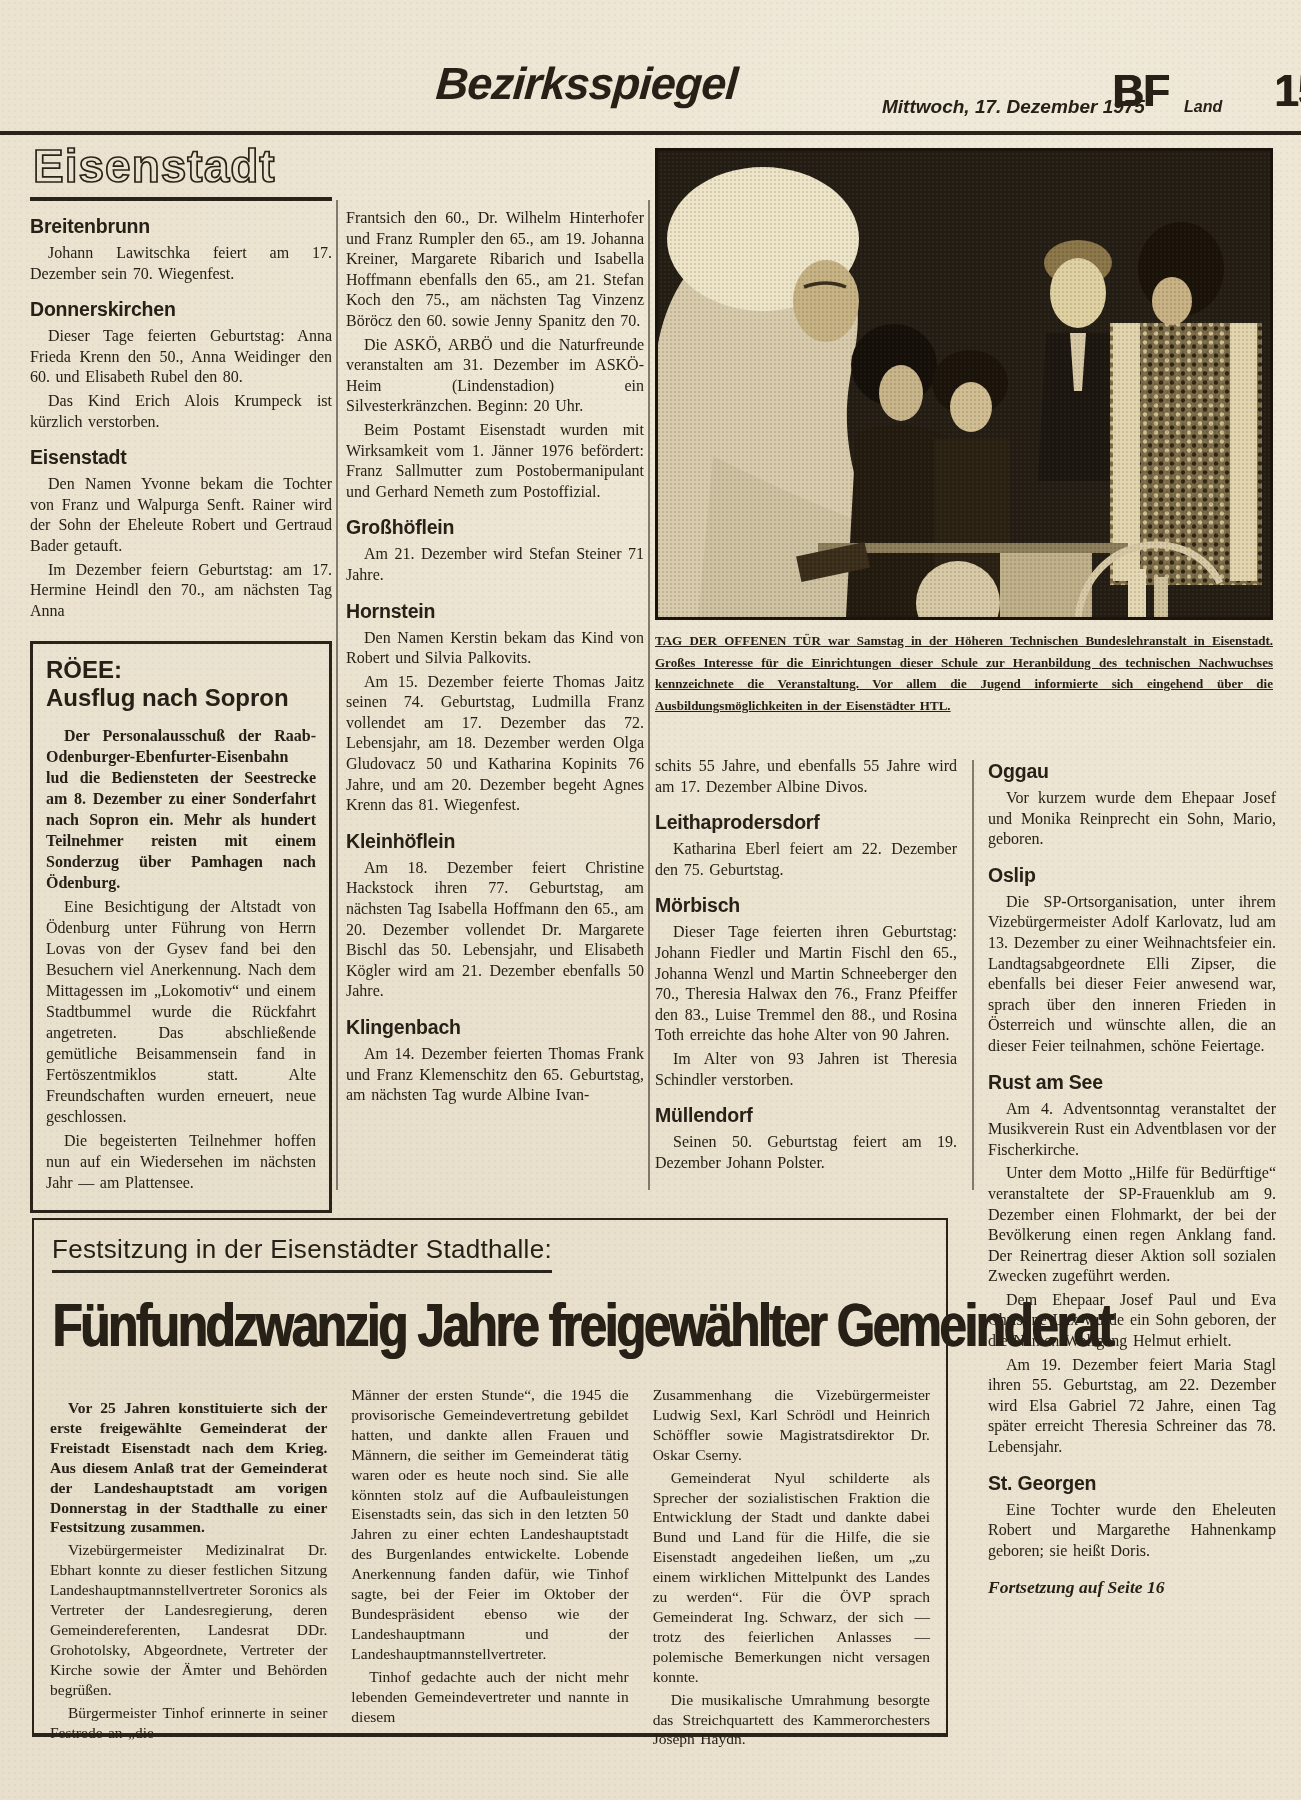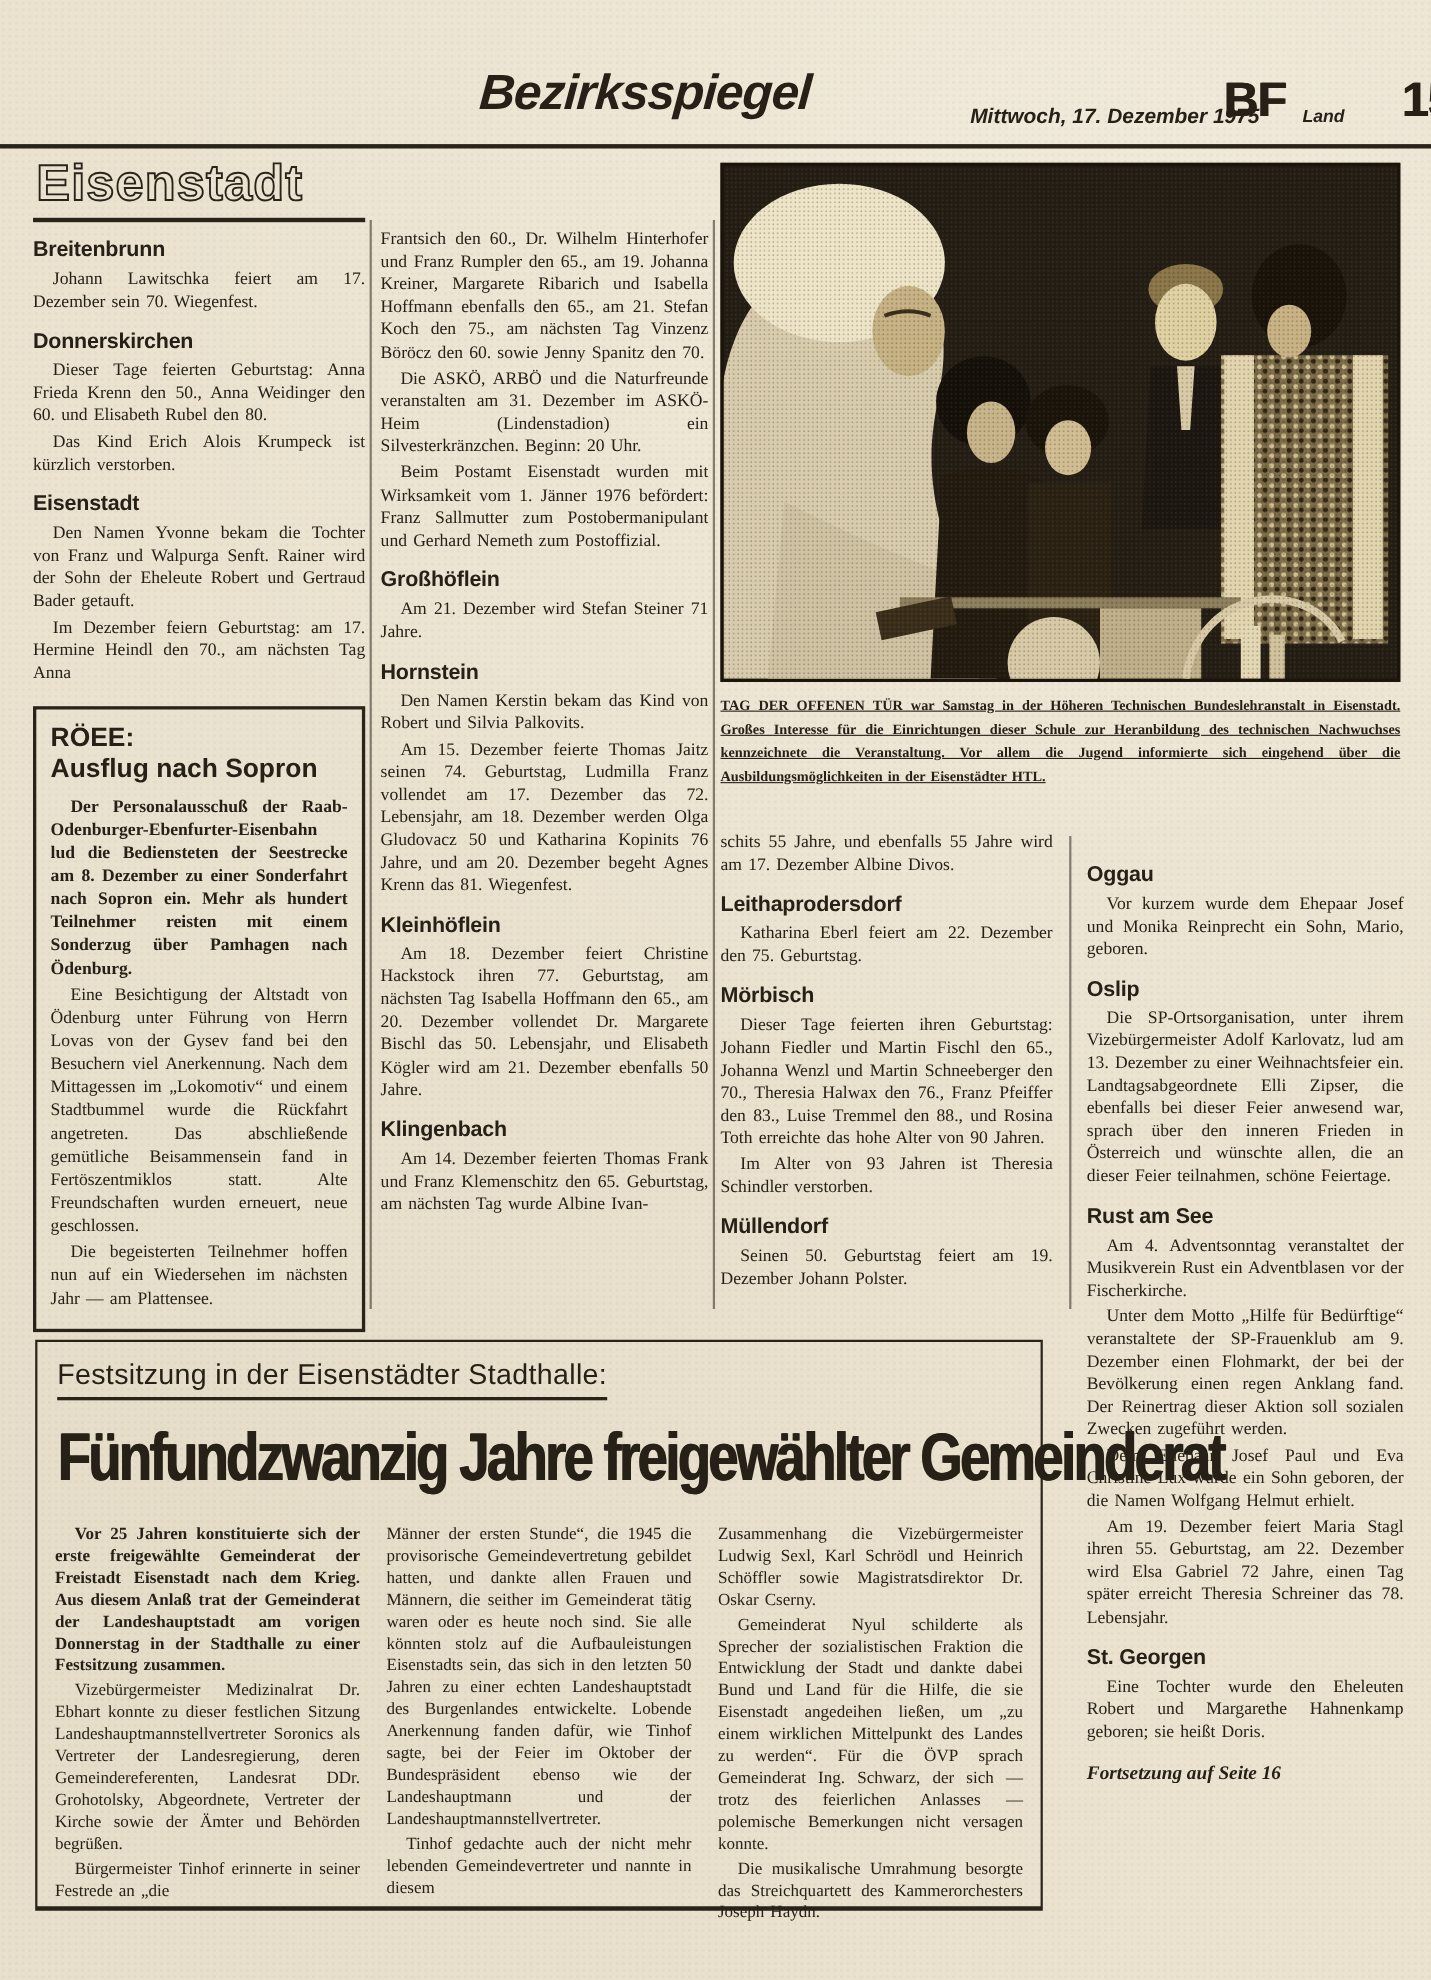--- a/index.html
+++ b/index.html
@@ -22,21 +22,21 @@
   .edition{font-family:"Liberation Sans",sans-serif;font-weight:bold;font-size:44px;letter-spacing:-1px;
     text-shadow:1px 0 0 #262017;}
   .pageword{font-family:"Liberation Sans",sans-serif;font-style:italic;font-weight:bold;font-size:16px;}
   .rule-top{left:0;top:131px;width:1301px;height:4px;background:#29231a;}
   
   .loc{font-family:"Liberation Sans",sans-serif;font-weight:bold;font-size:19.5px;
     letter-spacing:-0.2px;margin:14px 0 5px;}
   p.b{font-size:16px;line-height:20.6px;text-align:justify;margin:0 0 3px;
     text-indent:18px;word-spacing:1.6px;}
   p.b.ni{text-indent:0;}
-  p.b.bold{font-weight:bold;}
+  p.b.bold{font-weight:bold;margin-top:13px;}
   
   .logo-underline{width:302px;height:4px;background:#29231a;margin-top:1px;}
   
   .roee{border:3px solid #29231a;padding:12px 13px 14px;background:rgba(255,255,255,0.03);}
   .roee .btitle{font-family:"Liberation Sans",sans-serif;font-weight:bold;font-size:24px;
     line-height:28px;margin:0 0 10px;}
   .roee p.b{line-height:21px;}
   
   .photo{border:3px solid #1a140d;box-sizing:border-box;background:#241d14;}
   .photo svg{display:block;width:100%;height:100%;}
@@ -178,21 +178,21 @@
   <p class="b">Katharina Eberl feiert am 22. Dezember den 75. Geburtstag.</p>
 
   <h3 class="loc">Mörbisch</h3>
   <p class="b">Dieser Tage feierten ihren Geburtstag: Johann Fiedler und Martin Fischl den 65., Johanna Wenzl und Martin Schneeberger den 70., Theresia Halwax den 76., Franz Pfeiffer den 83., Luise Tremmel den 88., und Rosina Toth erreichte das hohe Alter von 90 Jahren.</p>
   <p class="b">Im Alter von 93 Jahren ist Theresia Schindler verstorben.</p>
 
   <h3 class="loc">Müllendorf</h3>
   <p class="b">Seinen 50. Geburtstag feiert am 19. Dezember Johann Polster.</p>
 </div>
 
-<div class="abs" style="left:988px;top:756px;width:288px;margin-top:24px;">
+<div class="abs" style="left:988px;top:756px;width:288px;">
   <h3 class="loc" style="margin-top:4px;">Oggau</h3>
   <p class="b">Vor kurzem wurde dem Ehepaar Josef und Monika Reinprecht ein Sohn, Mario, geboren.</p>
 
   <h3 class="loc">Oslip</h3>
   <p class="b">Die SP-Ortsorganisation, unter ihrem Vizebürgermeister Adolf Karlovatz, lud am 13. Dezember zu einer Weihnachtsfeier ein. Landtagsabgeordnete Elli Zipser, die ebenfalls bei dieser Feier anwesend war, sprach über den inneren Frieden in Österreich und wünschte allen, die an dieser Feier teilnahmen, schöne Feiertage.</p>
 
   <h3 class="loc">Rust am See</h3>
   <p class="b">Am 4. Adventsonntag veranstaltet der Musikverein Rust ein Adventblasen vor der Fischerkirche.</p>
   <p class="b">Unter dem Motto „Hilfe für Bedürftige“ veranstaltete der SP-Frauenklub am 9. Dezember einen Flohmarkt, der bei der Bevölkerung einen regen Anklang fand. Der Reinertrag dieser Aktion soll sozialen Zwecken zugeführt werden.</p>
   <p class="b">Dem Ehepaar Josef Paul und Eva Christine Lux wurde ein Sohn geboren, der die Namen Wolfgang Helmut erhielt.</p>

